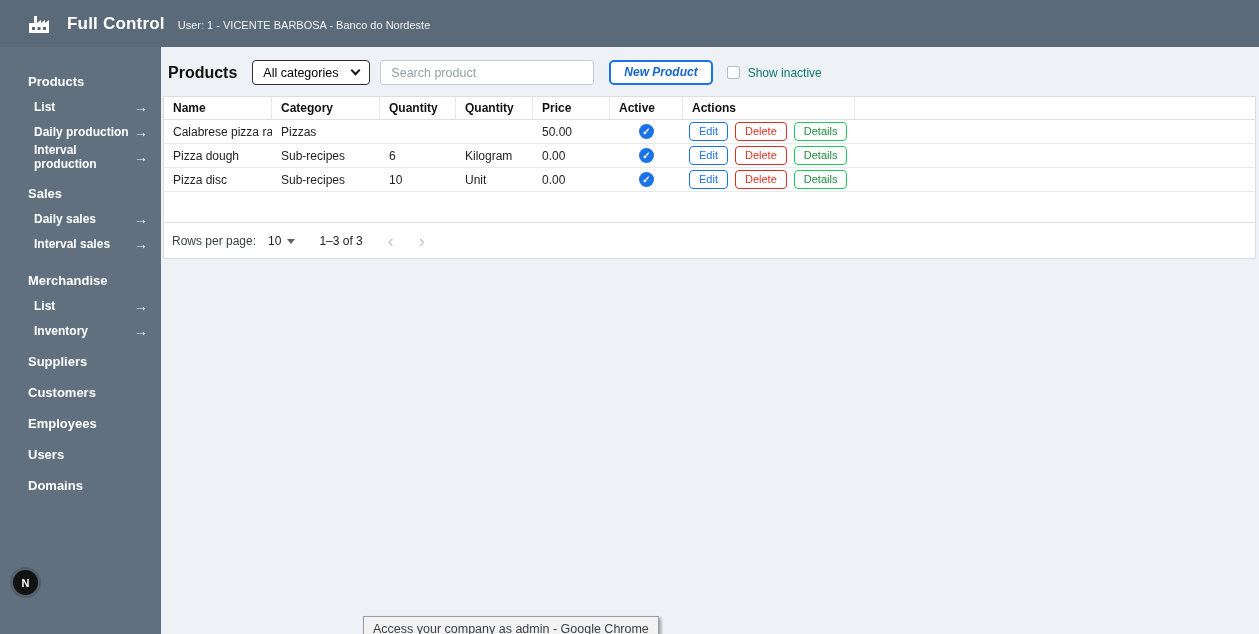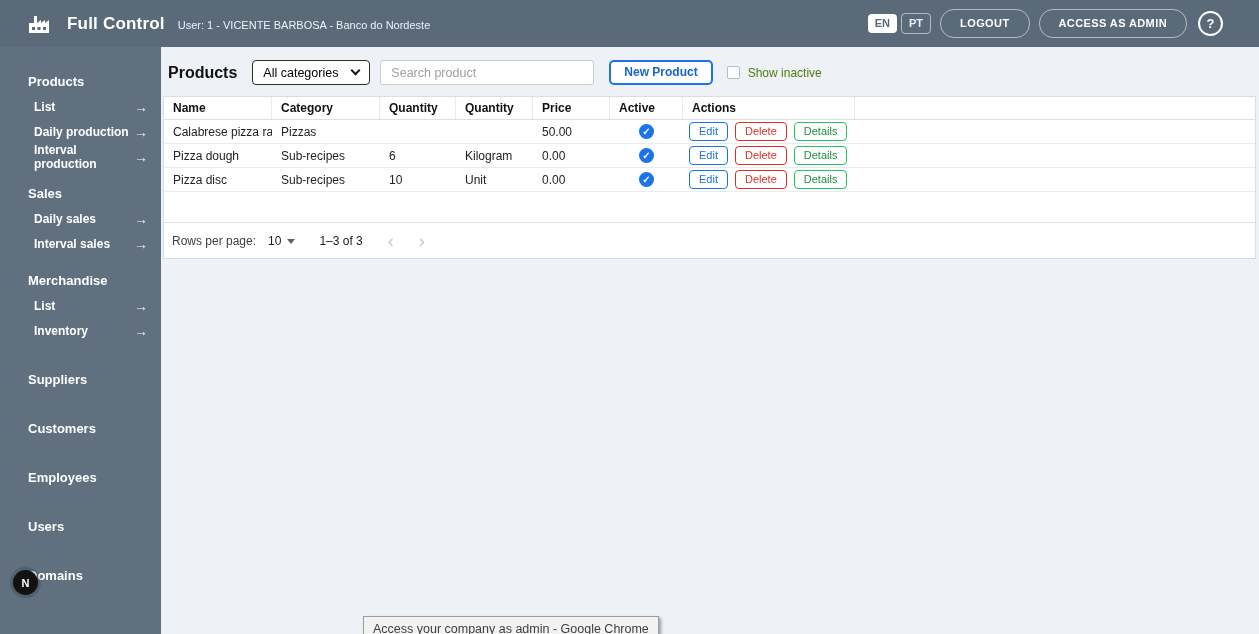--- a/index.html
+++ b/index.html
@@ -38,21 +38,21 @@
 
   
   .sidebar{
     position:absolute; top:47px; left:0; width:161px; height:587px;
     background:#60707f; color:#fff; padding-top:10px;
   }
   .nav-header{
     font-size:13px; font-weight:bold; padding-left:28px;
     height:25px; line-height:25px; margin-top:12px; cursor:pointer;
   }
-  .nav-header.standalone{ margin-top:24px; }
+  .nav-header.standalone{ margin-top:6px; }
   .nav-item{
     font-size:12px; font-weight:bold; height:25px;
     padding-left:34px; padding-right:13px;
     display:flex; align-items:center; justify-content:space-between; cursor:pointer;
   }
   .nav-arrow{ font-size:14px; font-weight:normal; color:#f2f5f8; }
   .avatar-n{
     position:absolute; left:13px; top:570px; width:25px; height:25px;
     border-radius:50%; background:#121212; color:#fff;
     display:flex; align-items:center; justify-content:center;
@@ -77,27 +77,27 @@
   }
   .search-input{
     margin-left:10px; width:214px; height:25px;
     border:1px solid #c7ccd1; border-radius:3px; padding:0 10px;
     font-size:12.5px; font-family:"Liberation Sans", sans-serif; color:#222; background:#fff;
   }
   .search-input::placeholder{ color:#9aa0a6; }
   .new-product-btn{
     margin-left:15px; height:25px; padding:0 13px; background:#fff;
     border:2px solid #1a73e8; border-radius:5px; color:#1765cc;
-    font-size:12px; font-weight:bold; cursor:pointer; line-height:21px;
+    font-size:12px; font-weight:bold; cursor:pointer; line-height:21px;font-style:italic;
   }
   .show-inactive{ margin-left:14px; display:flex; align-items:center; cursor:pointer; }
   .checkbox{
     width:13px; height:13px; border:1px solid #b6bcc2; border-radius:2px; background:#fcfdfe;
   }
-  .show-inactive-label{ margin-left:8px; font-size:12px; color:#4d7c0f; }
+  .show-inactive-label{ margin-left:8px; font-size:12px; color:#0f766e; }
 
   
   .table-panel{
     position:absolute; left:2px; top:49px; width:1093px;
     background:#fff; border:1px solid #dadee3;
   }
   .t-header{ display:flex; height:23px; border-bottom:1px solid #dcdfe3; }
   .t-header .t-cell{
     font-weight:bold; font-size:12px; color:#111;
     border-right:1px solid #e8eaed; display:flex; align-items:center;
@@ -153,27 +153,20 @@
   <span class="logo">
     <svg width="26" height="21" viewBox="0 0 26 21">
       <path fill="#ffffff" d="M2,20 V10 L7,10 V3 H10 V10 L14,7 V10 L18,7 V10 L22,7 V20 Z"></path>
       <rect x="5" y="14" width="3" height="3" fill="#5a6a79"></rect>
       <rect x="10.5" y="14" width="3" height="3" fill="#5a6a79"></rect>
       <rect x="16" y="14" width="3" height="3" fill="#5a6a79"></rect>
     </svg>
   </span>
   <span class="app-title">Full Control</span>
   <span class="user-info">User: 1 - VICENTE BARBOSA - Banco do Nordeste</span>
-  <div class="header-right">
-    <span class="lang-btn lang-en">EN</span>
-    <span class="lang-btn lang-pt">PT</span>
-    <span class="pill-btn">LOGOUT</span>
-    <span class="pill-btn">ACCESS AS ADMIN</span>
-    <span class="help-btn">?</span>
-  </div>
 </div>
 
 <div class="sidebar">
   <div class="nav-header">Products</div>
   <div class="nav-item">
     <span>List</span>
     <span class="nav-arrow">→</span>
   </div>
   <div class="nav-item">
     <span>Daily production</span>

